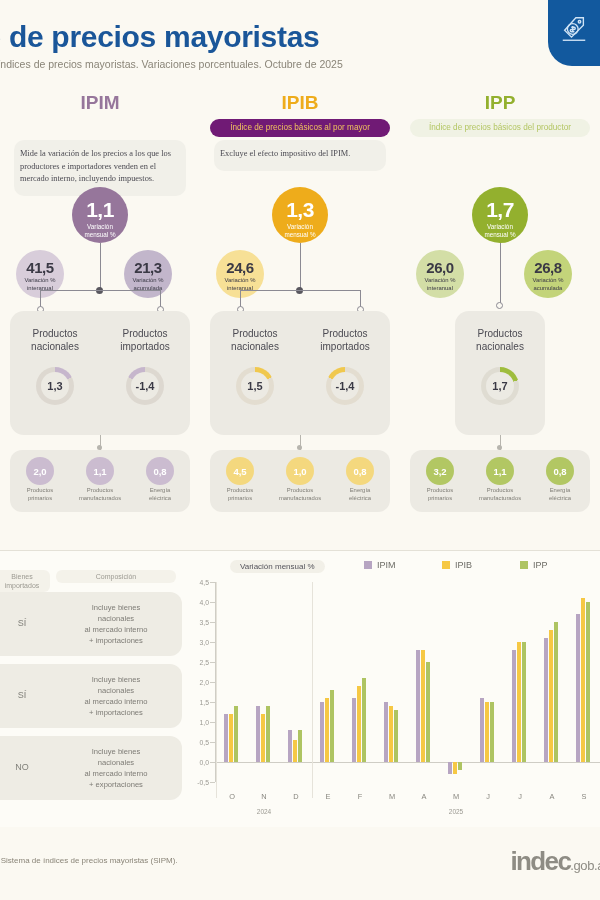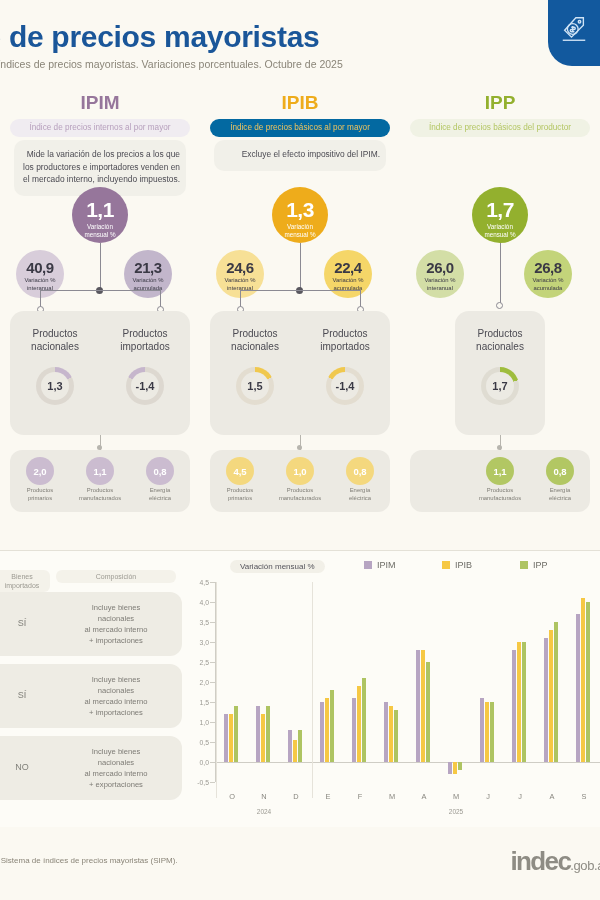--- a/index.html
+++ b/index.html
@@ -39,23 +39,24 @@
     position: absolute; top: 0; left: 0; width: 200px;
     text-align: center; font-size: 19px; font-weight: bold;
   }
   .col-full {
     position: absolute; top: 27px; left: 10px; width: 180px;
     text-align: center; font-size: 8.2px; line-height: 12px;
     padding: 3px 0; border-radius: 9px;
   }
   .col-desc {
     position: absolute; top: 48px; left: 14px; width: 172px;
-    text-align: right; font-size: 8.4px; line-height: 12.5px;
+    text-align: left; font-size: 8.4px; line-height: 12.5px;
     color: #4b4a52; background: #f1f0e9; border-radius: 10px;
     padding: 8px 6px 10px;
+    font-family: Liberation Serif, serif;
   }
 
   
   .main-circle {
     position: absolute; left: 72px; top: 95px; width: 56px; height: 56px;
     border-radius: 50%; color: #fff; text-align: center;
   }
   .main-circle .v { font-size: 21px; font-weight: bold; line-height: 1; padding-top: 12px; letter-spacing: -0.5px; }
   .main-circle .l { font-size: 6.3px; line-height: 8px; padding-top: 3px; }
 
@@ -217,30 +218,29 @@
         <path d="M11 9.6v4.8M9.8 10.6h2.3a.9.9 0 010 1.8h-2.2a.9.9 0 000 1.8h2.4"></path>
         <path d="M3 21h18"></path>
       </svg>
     </div>
   </div>
 
   <div class="cols">
 
     <div class="col c0">
       <div class="col-name" style="color:#96769b">IPIM</div>
-      <div class="col-full" style="color:#b7a0bd;background:#f0ecf1">Índice de precios internos al por mayor</div>
       <div class="col-desc">Mide la variación de los precios a los que los productores e importadores venden en el mercado interno, incluyendo impuestos.</div>
 
       <div class="main-circle" style="background:#96769b">
         <div class="v">1,1</div>
         <div class="l">Variación<br>mensual %</div>
       </div>
 
       <div class="sec l" style="background:#d8cdda">
-        <div class="v">40,9</div>
+        <div class="v">41,5</div>
         <div class="l2">Variación %<br>interanual</div>
       </div>
       <div class="sec r" style="background:#c2b6cb">
         <div class="v">21,3</div>
         <div class="l2">Variación %<br>acumulada</div>
       </div>
 
       <div class="stem"></div>
       <div class="stem-dot"></div>
       <div class="hbar"></div>
@@ -277,35 +277,31 @@
         </div>
         <div class="t3cell" style="left:120px">
           <div class="t3circ" style="background:#cbbcd0">0,8</div>
           <div class="t3lab">Energía<br>eléctrica</div>
         </div>
       </div>
     </div>
 
     <div class="col c1">
       <div class="col-name" style="color:#eeac1b">IPIB</div>
-      <div class="col-full" style="color:#f0c45f;background:#0369a1">Índice de precios básicos al por mayor</div>
+      <div class="col-full" style="color:#f0c45f;background:#701a75">Índice de precios básicos al por mayor</div>
       <div class="col-desc">Excluye el efecto impositivo del IPIM.</div>
 
       <div class="main-circle" style="background:#eeac1b">
         <div class="v">1,3</div>
         <div class="l">Variación<br>mensual %</div>
       </div>
 
       <div class="sec l" style="background:#f7e096">
         <div class="v">24,6</div>
         <div class="l2">Variación %<br>interanual</div>
-      </div>
-      <div class="sec r" style="background:#f5d668">
-        <div class="v">22,4</div>
-        <div class="l2">Variación %<br>acumulada</div>
       </div>
 
       <div class="stem"></div>
       <div class="stem-dot"></div>
       <div class="hbar"></div>
       <div class="drop l"></div>
       <div class="drop r"></div>
       <div class="ring-end l"></div>
       <div class="ring-end r"></div>
 
@@ -368,20 +364,24 @@
           <div class="pt">Productos<br>nacionales</div>
           <div class="donut" style="background:conic-gradient(#9fbd3d 0deg 72deg,#dfdcd2 72deg 360deg)">
             <div class="hole">1,7</div>
           </div>
         </div>
       </div>
 
       <div class="t3stem"></div>
       <div class="t3dot"></div>
       <div class="t3panel">
+        <div class="t3cell" style="left:0px">
+          <div class="t3circ" style="background:#b2c763">3,2</div>
+          <div class="t3lab">Productos<br>primarios</div>
+        </div>
         <div class="t3cell" style="left:60px">
           <div class="t3circ" style="background:#b2c763">1,1</div>
           <div class="t3lab">Productos<br>manufacturados</div>
         </div>
         <div class="t3cell" style="left:120px">
           <div class="t3circ" style="background:#b2c763">0,8</div>
           <div class="t3lab">Energía<br>eléctrica</div>
         </div>
       </div>
     </div>

